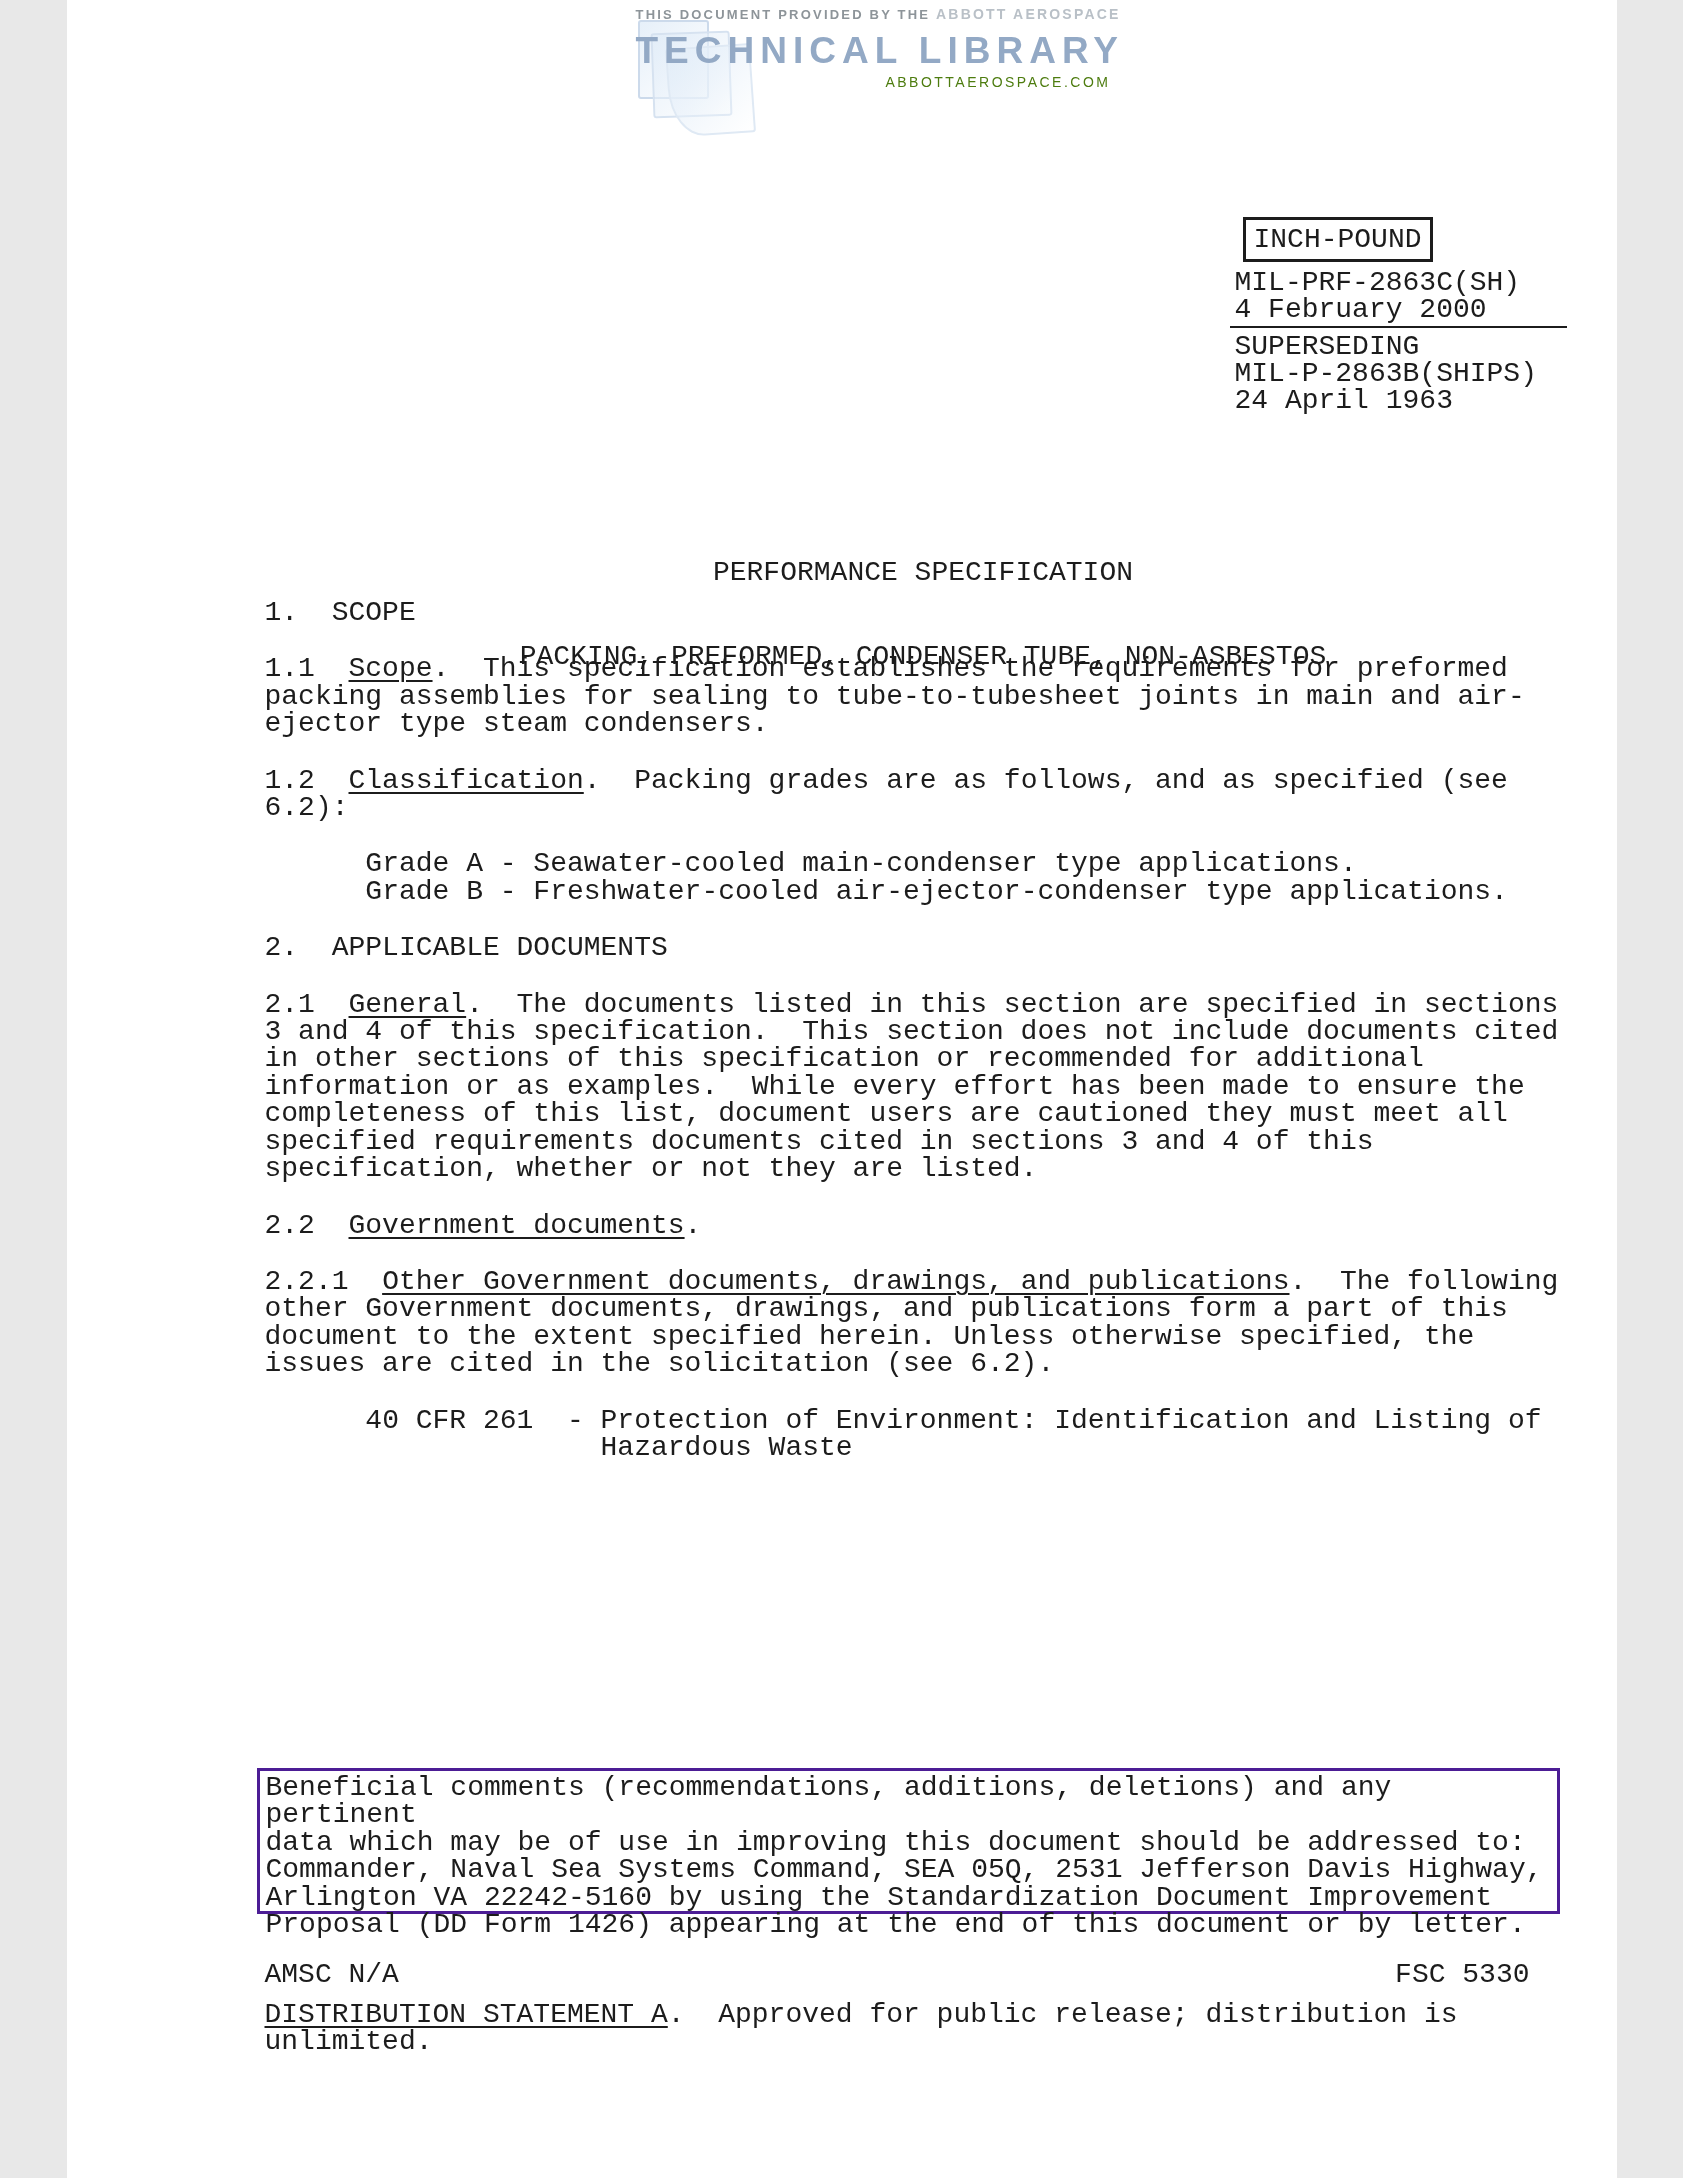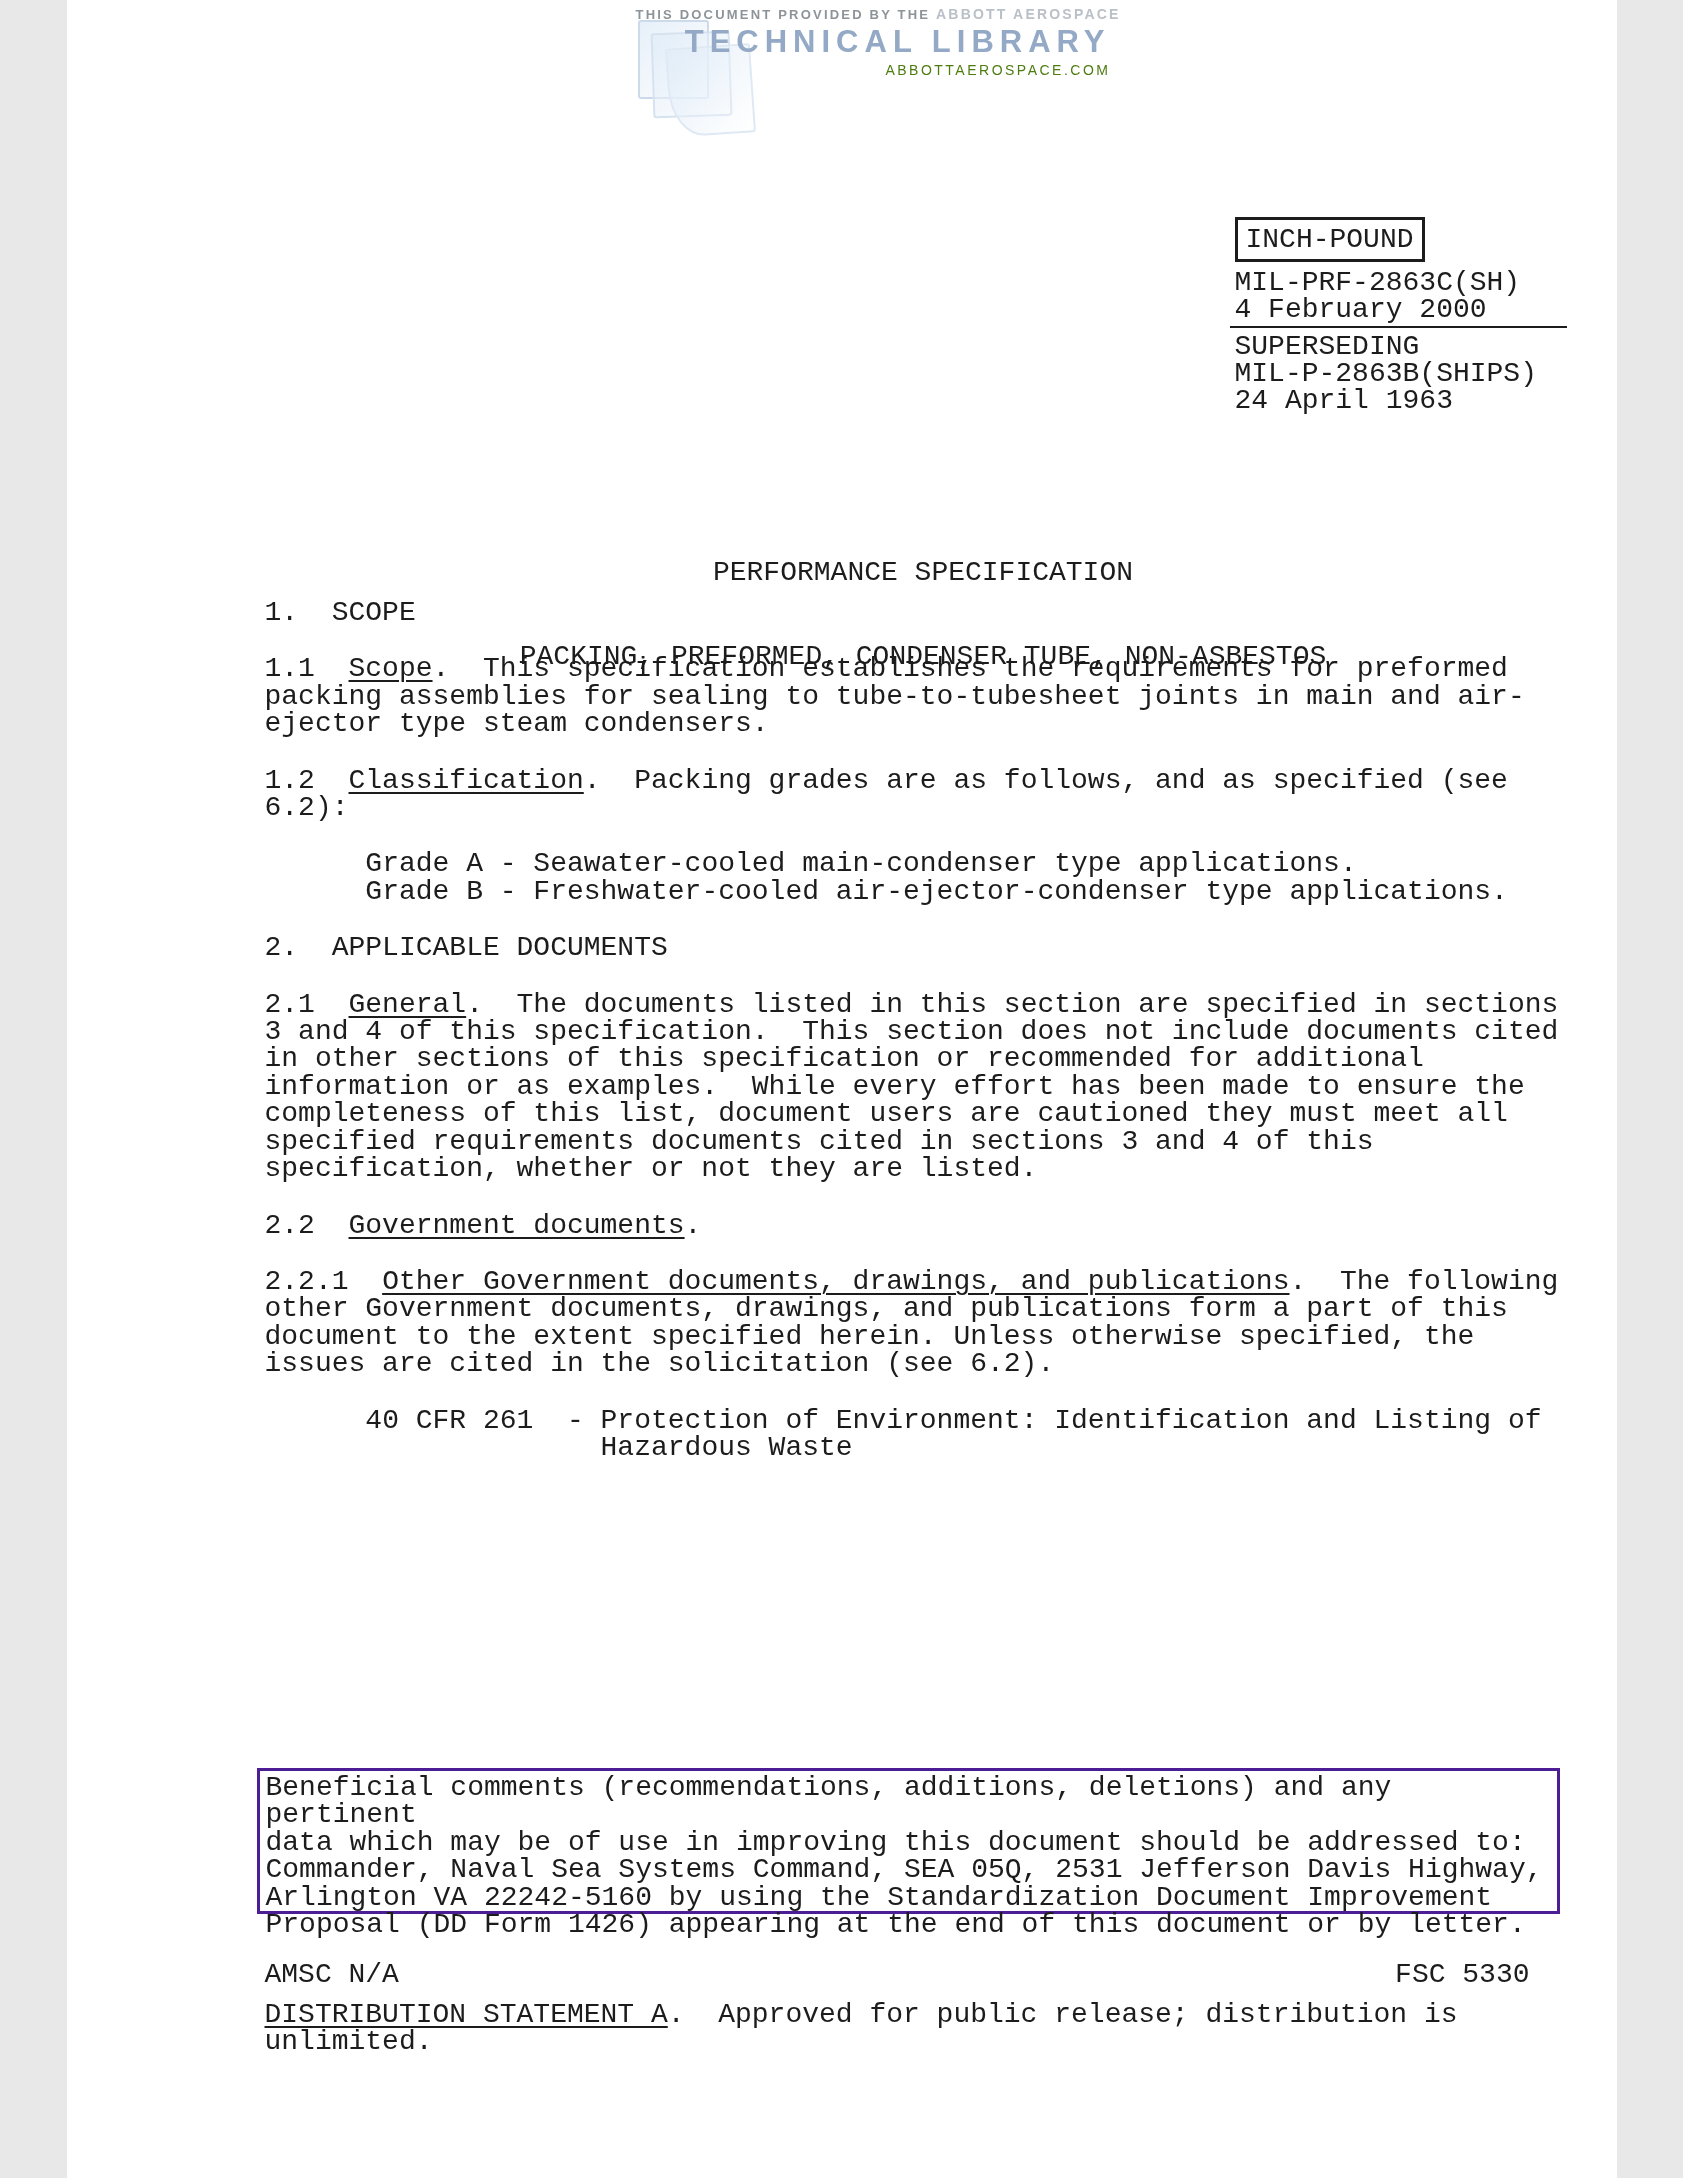--- a/index.html
+++ b/index.html
@@ -17,28 +17,28 @@
     position:absolute; border:2px solid #ccdaeb; border-radius:3px;
     background:linear-gradient(135deg, rgba(226,237,248,0.85), rgba(255,255,255,0.25));
   }
   .logo-icon .pg1 { left:2px;  top:0;    width:67px; height:75px; }
   .logo-icon .pg2 { left:16px; top:12px; width:75px; height:81px; transform:rotate(-2deg); border-color:#d6e2f0; }
   .logo-icon .pg3 { left:32px; top:26px; width:81px; height:85px; transform:rotate(-4deg); border-color:#dfe9f4; border-bottom-left-radius:40% 55%; }
   .logo-text { position:absolute; right:0; top:0; width:475px; text-align:right;
                font-family:"Liberation Sans","DejaVu Sans",sans-serif; }
   .logo-l1   { font-size:13px; letter-spacing:2.2px; font-weight:bold; color:#8d9499; white-space:nowrap; }
   .logo-l1 .brand { color:#b9c0c7; font-size:14px; }
-  .logo-l2   { font-size:31px; letter-spacing:6px; font-weight:bold; color:#93a9c5; margin-top:2px; white-space:nowrap; }
+  .logo-l2   { font-size:37px; letter-spacing:6px; font-weight:bold; color:#93a9c5; margin-top:8px; white-space:nowrap; }
   .logo-l3   { font-size:14px; letter-spacing:2.5px; font-weight:normal; color:#4d7c0f; margin-top:2px; white-space:nowrap; }
 
   
   .doc-header { position:absolute; left:1168px; top:217px; font-size:28px; line-height:27px; }
   .inch-pound-box {
     display:inline-block; border:3px solid #1c1c1c; padding:6px 8px 5px 8px;
-    margin-bottom:7px; font-size:28px; line-height:28px;
+    margin-bottom:7px; font-size:28px; line-height:28px;margin-left:8px;
   }
   .doc-header .hline { height:27px; white-space:nowrap; }
   .header-rule { border:none; border-top:2px solid #1c1c1c; width:337px; margin:3px 0 5px -5px; }
 
   
   .doc-title { position:absolute; left:198px; top:503px; width:1317px; text-align:center;
                font-size:28px; line-height:28px; white-space:pre; }
 
   
   .body { position:absolute; left:198px; top:599px; width:1327px; }

